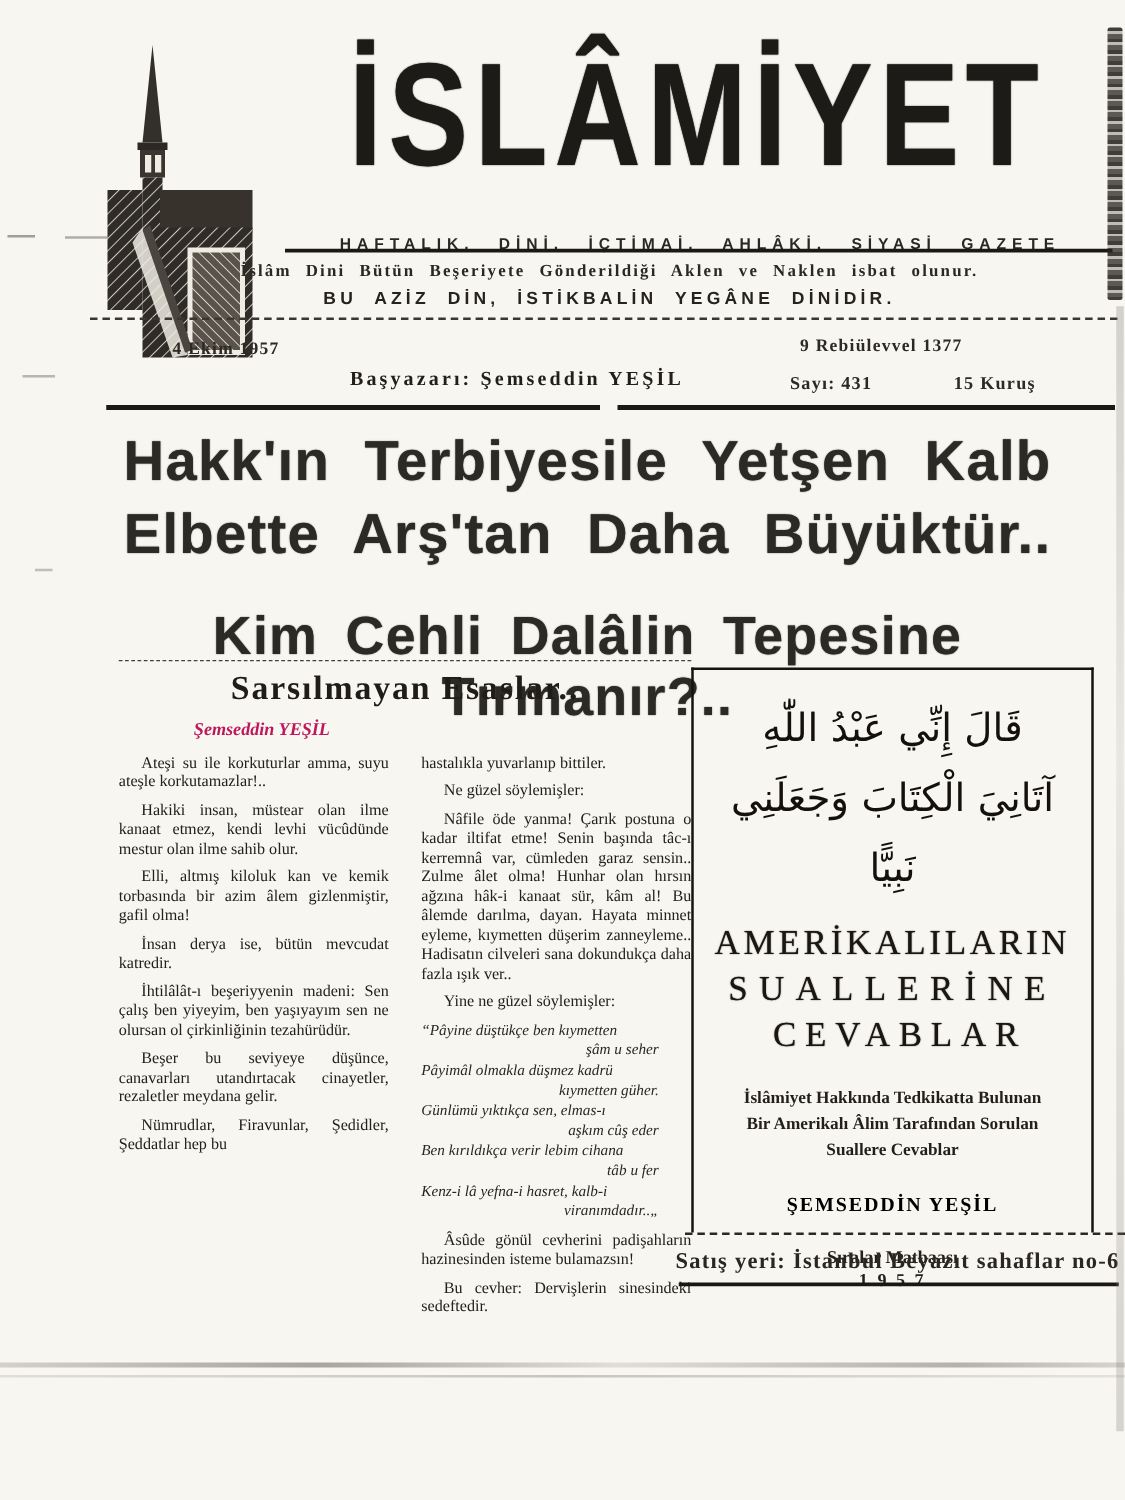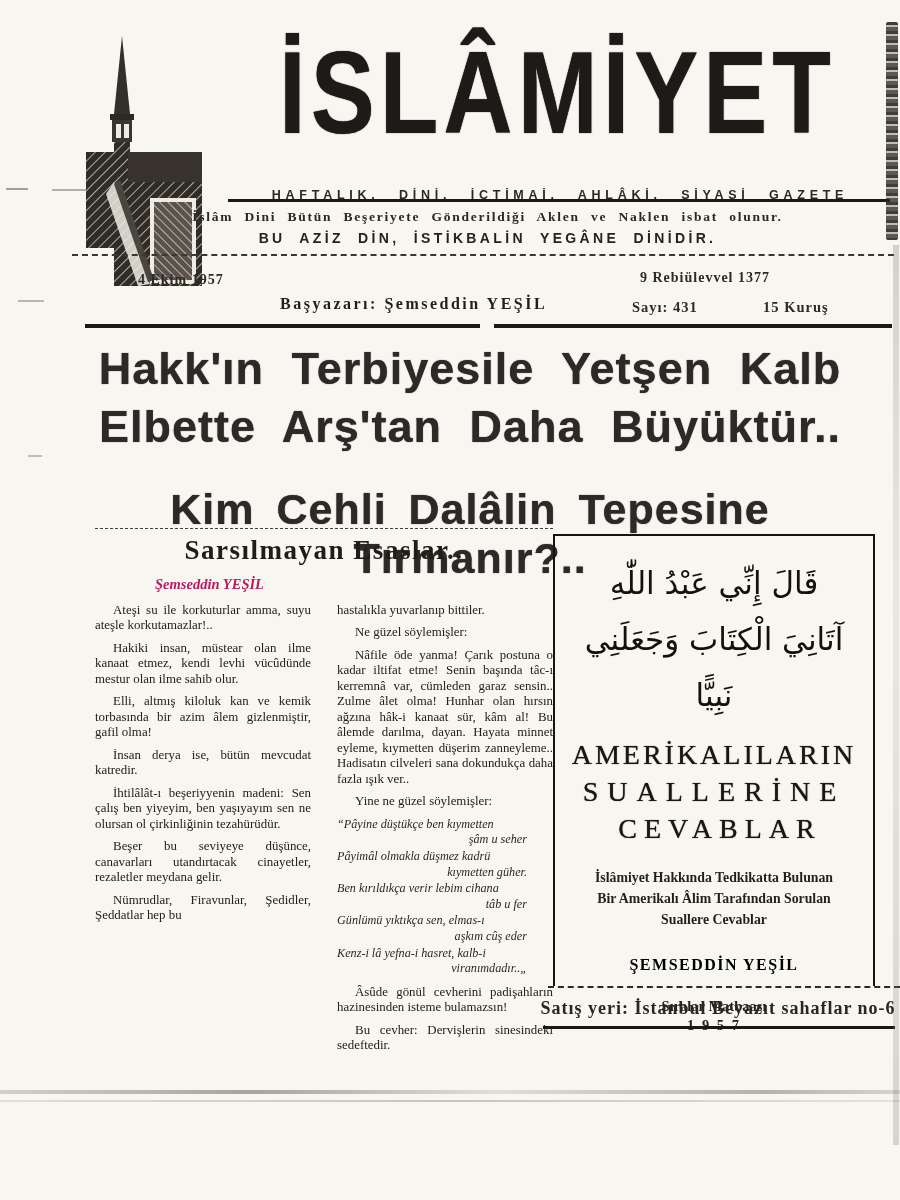--- a/index.html
+++ b/index.html
@@ -185,26 +185,26 @@
         <div class="verse">
           <div class="vline">
             <span class="va">“Pâyine düştükçe ben kıymetten</span>
             <span class="vb">şâm u seher</span>
           </div>
           <div class="vline">
             <span class="va">Pâyimâl olmakla düşmez kadrü</span>
             <span class="vb">kıymetten güher.</span>
           </div>
           <div class="vline">
+            <span class="va">Günlümü yıktıkça sen, elmas-ı</span>
+            <span class="vb">aşkım cûş eder</span>
+          </div>
+          <div class="vline">
             <span class="va">Ben kırıldıkça verir lebim cihana</span>
             <span class="vb">tâb u fer</span>
-          </div>
-          <div class="vline">
-            <span class="va">Günlümü yıktıkça sen, elmas-ı</span>
-            <span class="vb">aşkım cûş eder</span>
           </div>
           <div class="vline">
             <span class="va">Kenz-i lâ yefna-i hasret, kalb-i</span>
             <span class="vb">viranımdadır..„</span>
           </div>
         </div>
         <p>Âsûde gönül cevherini padişahların hazinesinden isteme bulamazsın!</p>
         <p>Bu cevher: Dervişlerin sinesindeki sedeftedir.</p>
       </div>
     </div>

